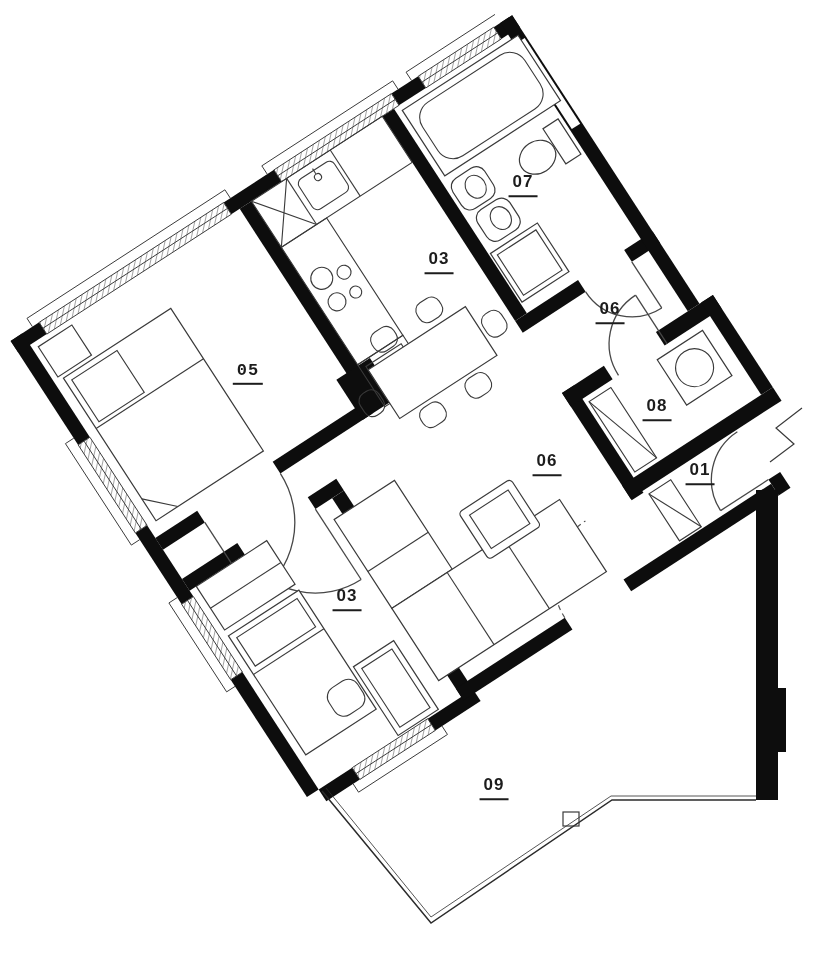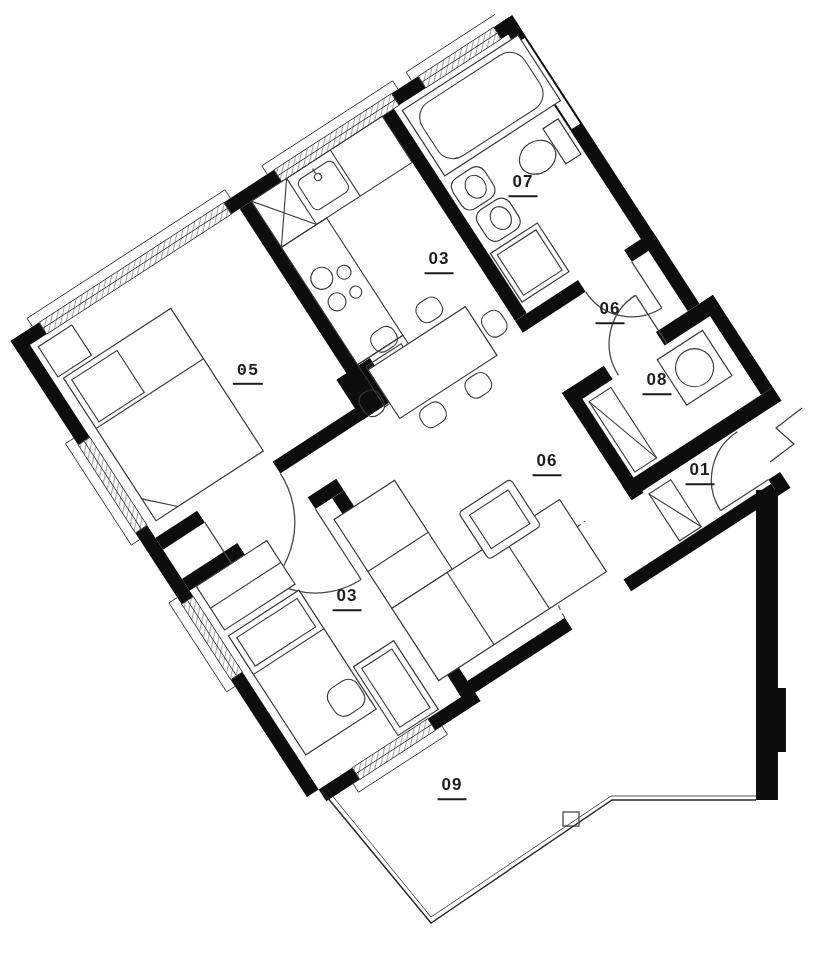--- a/index.html
+++ b/index.html
@@ -266,15 +266,15 @@
   </g>
 </svg>
 
   <div class="room-label" style="left:700px;top:474px;"><span>01</span></div>
   <div class="room-label" style="left:547px;top:465px;"><span>06</span></div>
   <div class="room-label" style="left:403px;top:263px;margin-left:36px;"><span>03</span></div>
   <div class="room-label" style="left:347px;top:600px;"><span>03</span></div>
   <div class="room-label" style="left:248px;top:374px;font-family:Liberation Mono, monospace;"><span>05</span></div>
   <div class="room-label" style="left:610px;top:313px;"><span>06</span></div>
   <div class="room-label" style="left:523px;top:186px;"><span>07</span></div>
-  <div class="room-label" style="left:657px;top:384px;text-align:center;"><span>08</span></div>
-  <div class="room-label" style="left:452px;top:789px;"><span>09</span></div>
+  <div class="room-label" style="left:657px;top:410px;text-align:center;"><span>08</span></div>
+  <div class="room-label" style="left:494px;top:789px;"><span>09</span></div>
 </div>
 
 </body></html>

